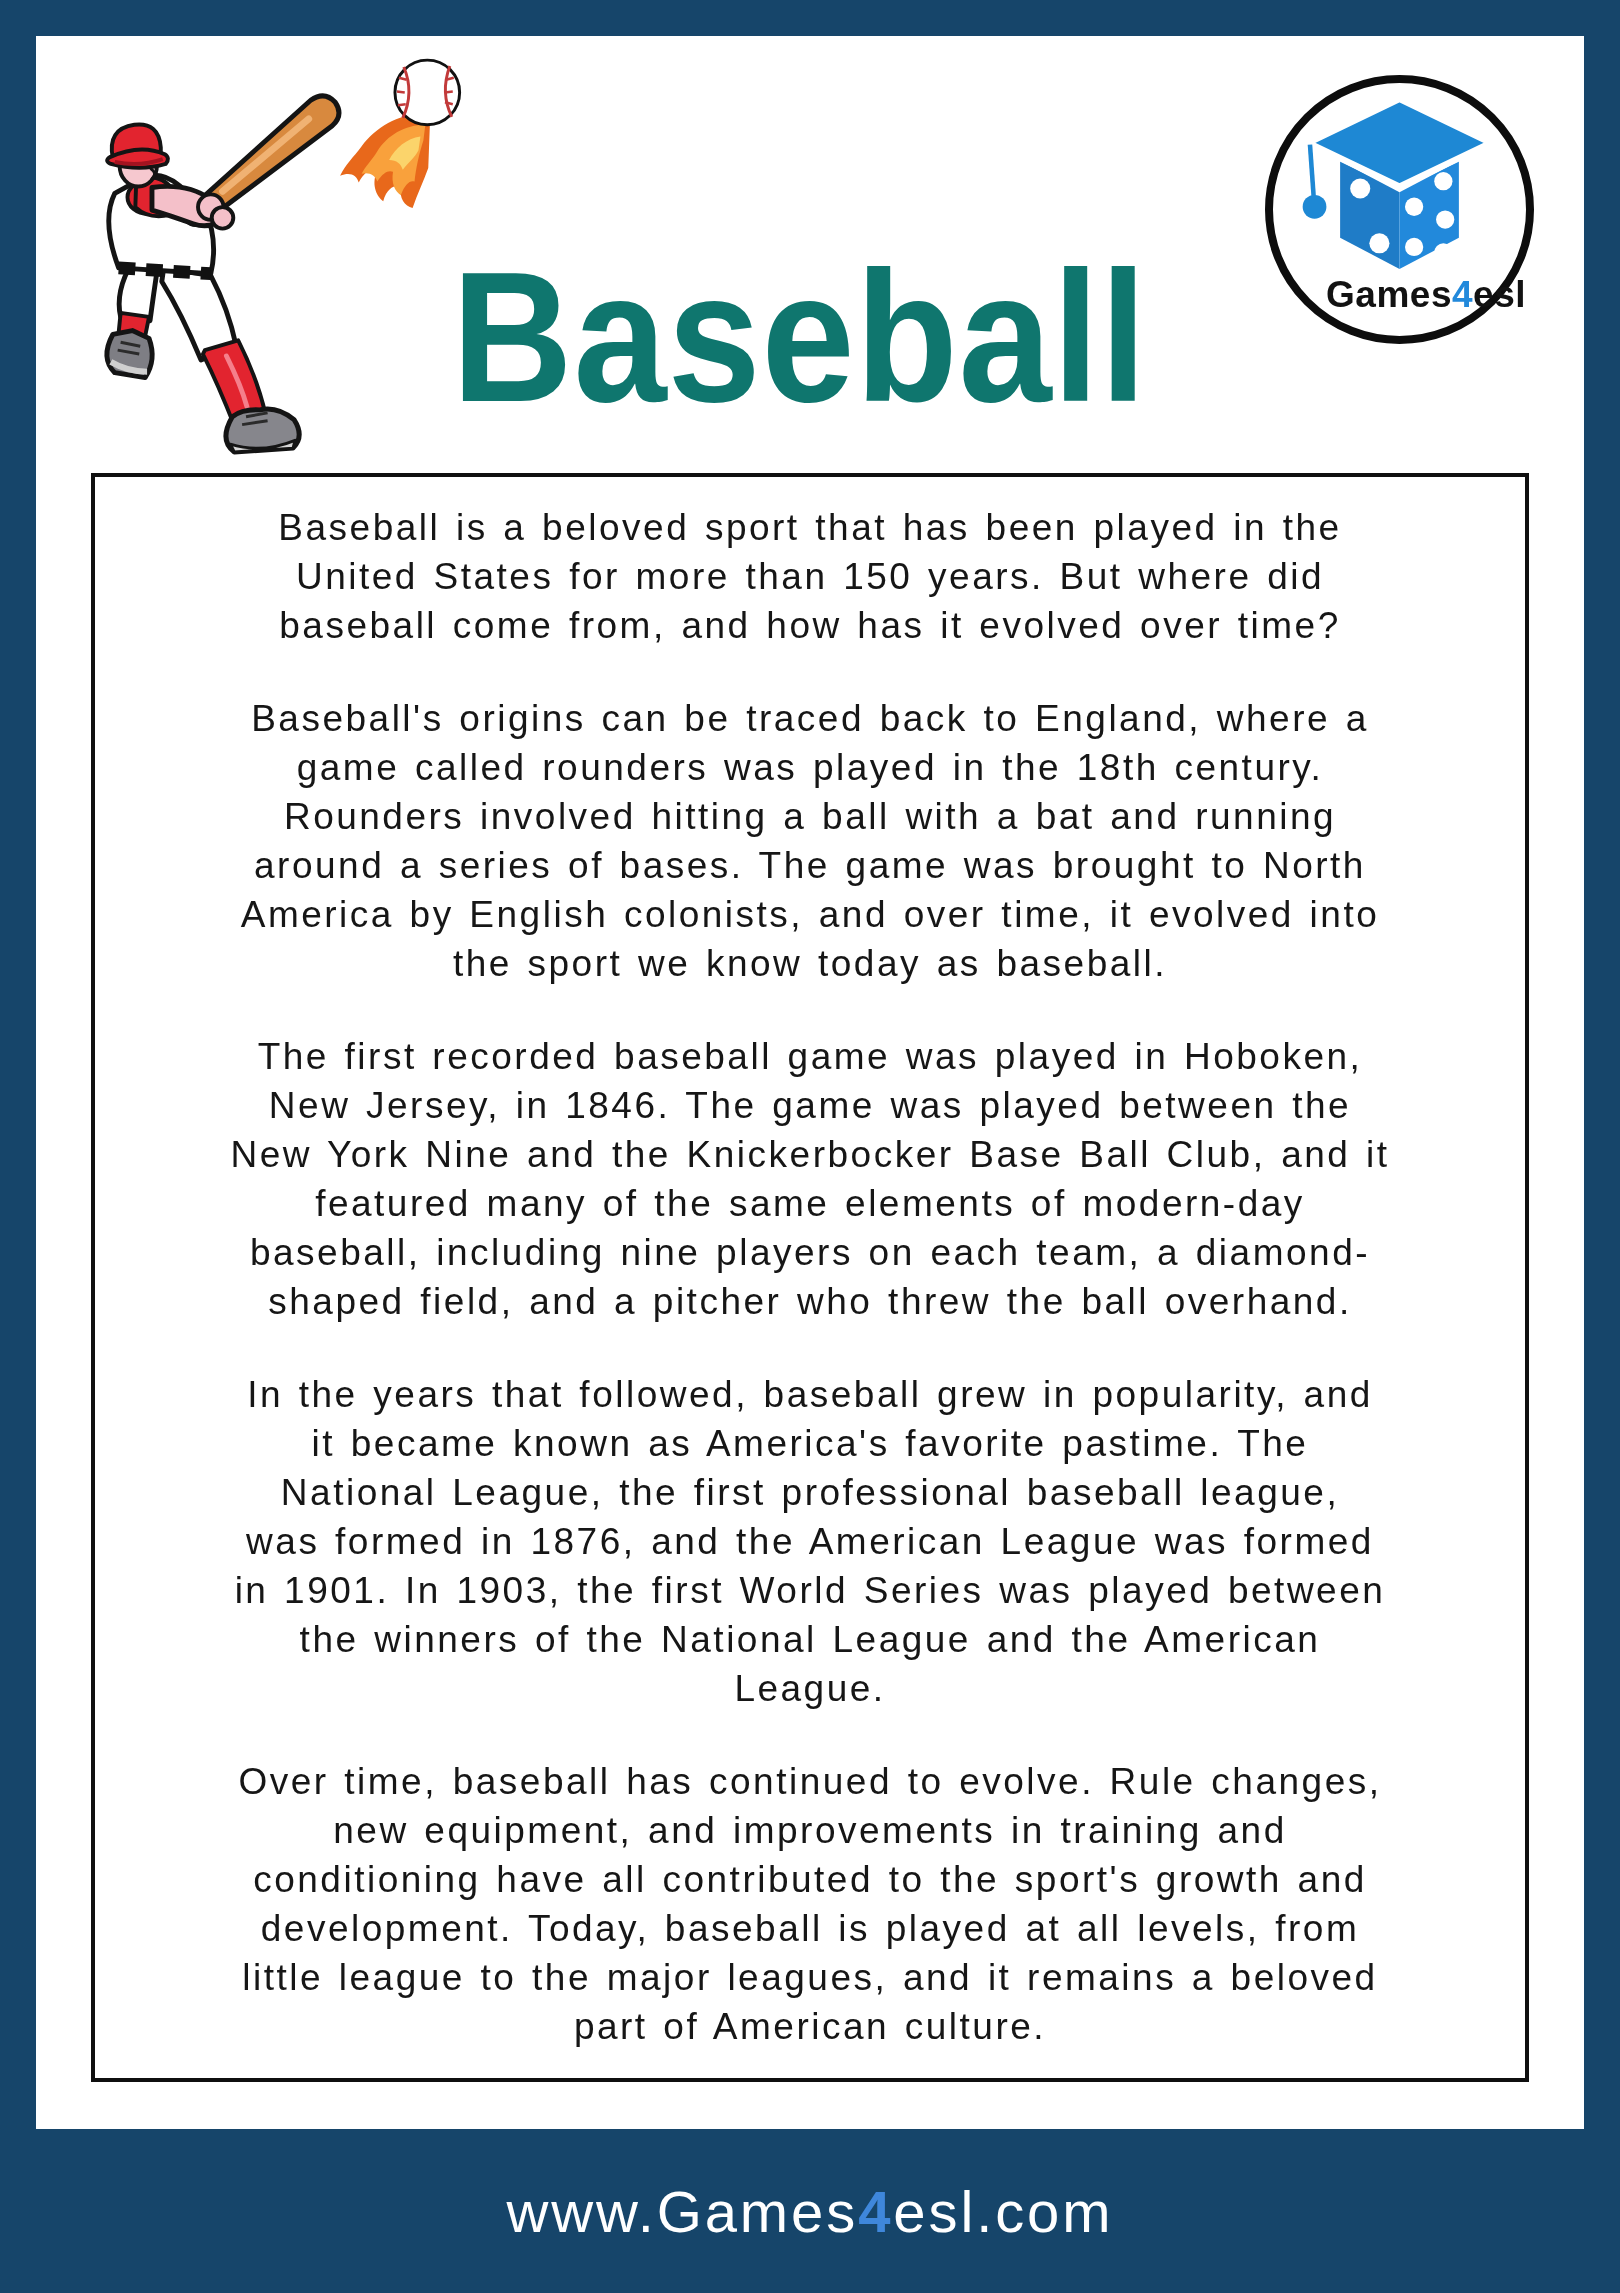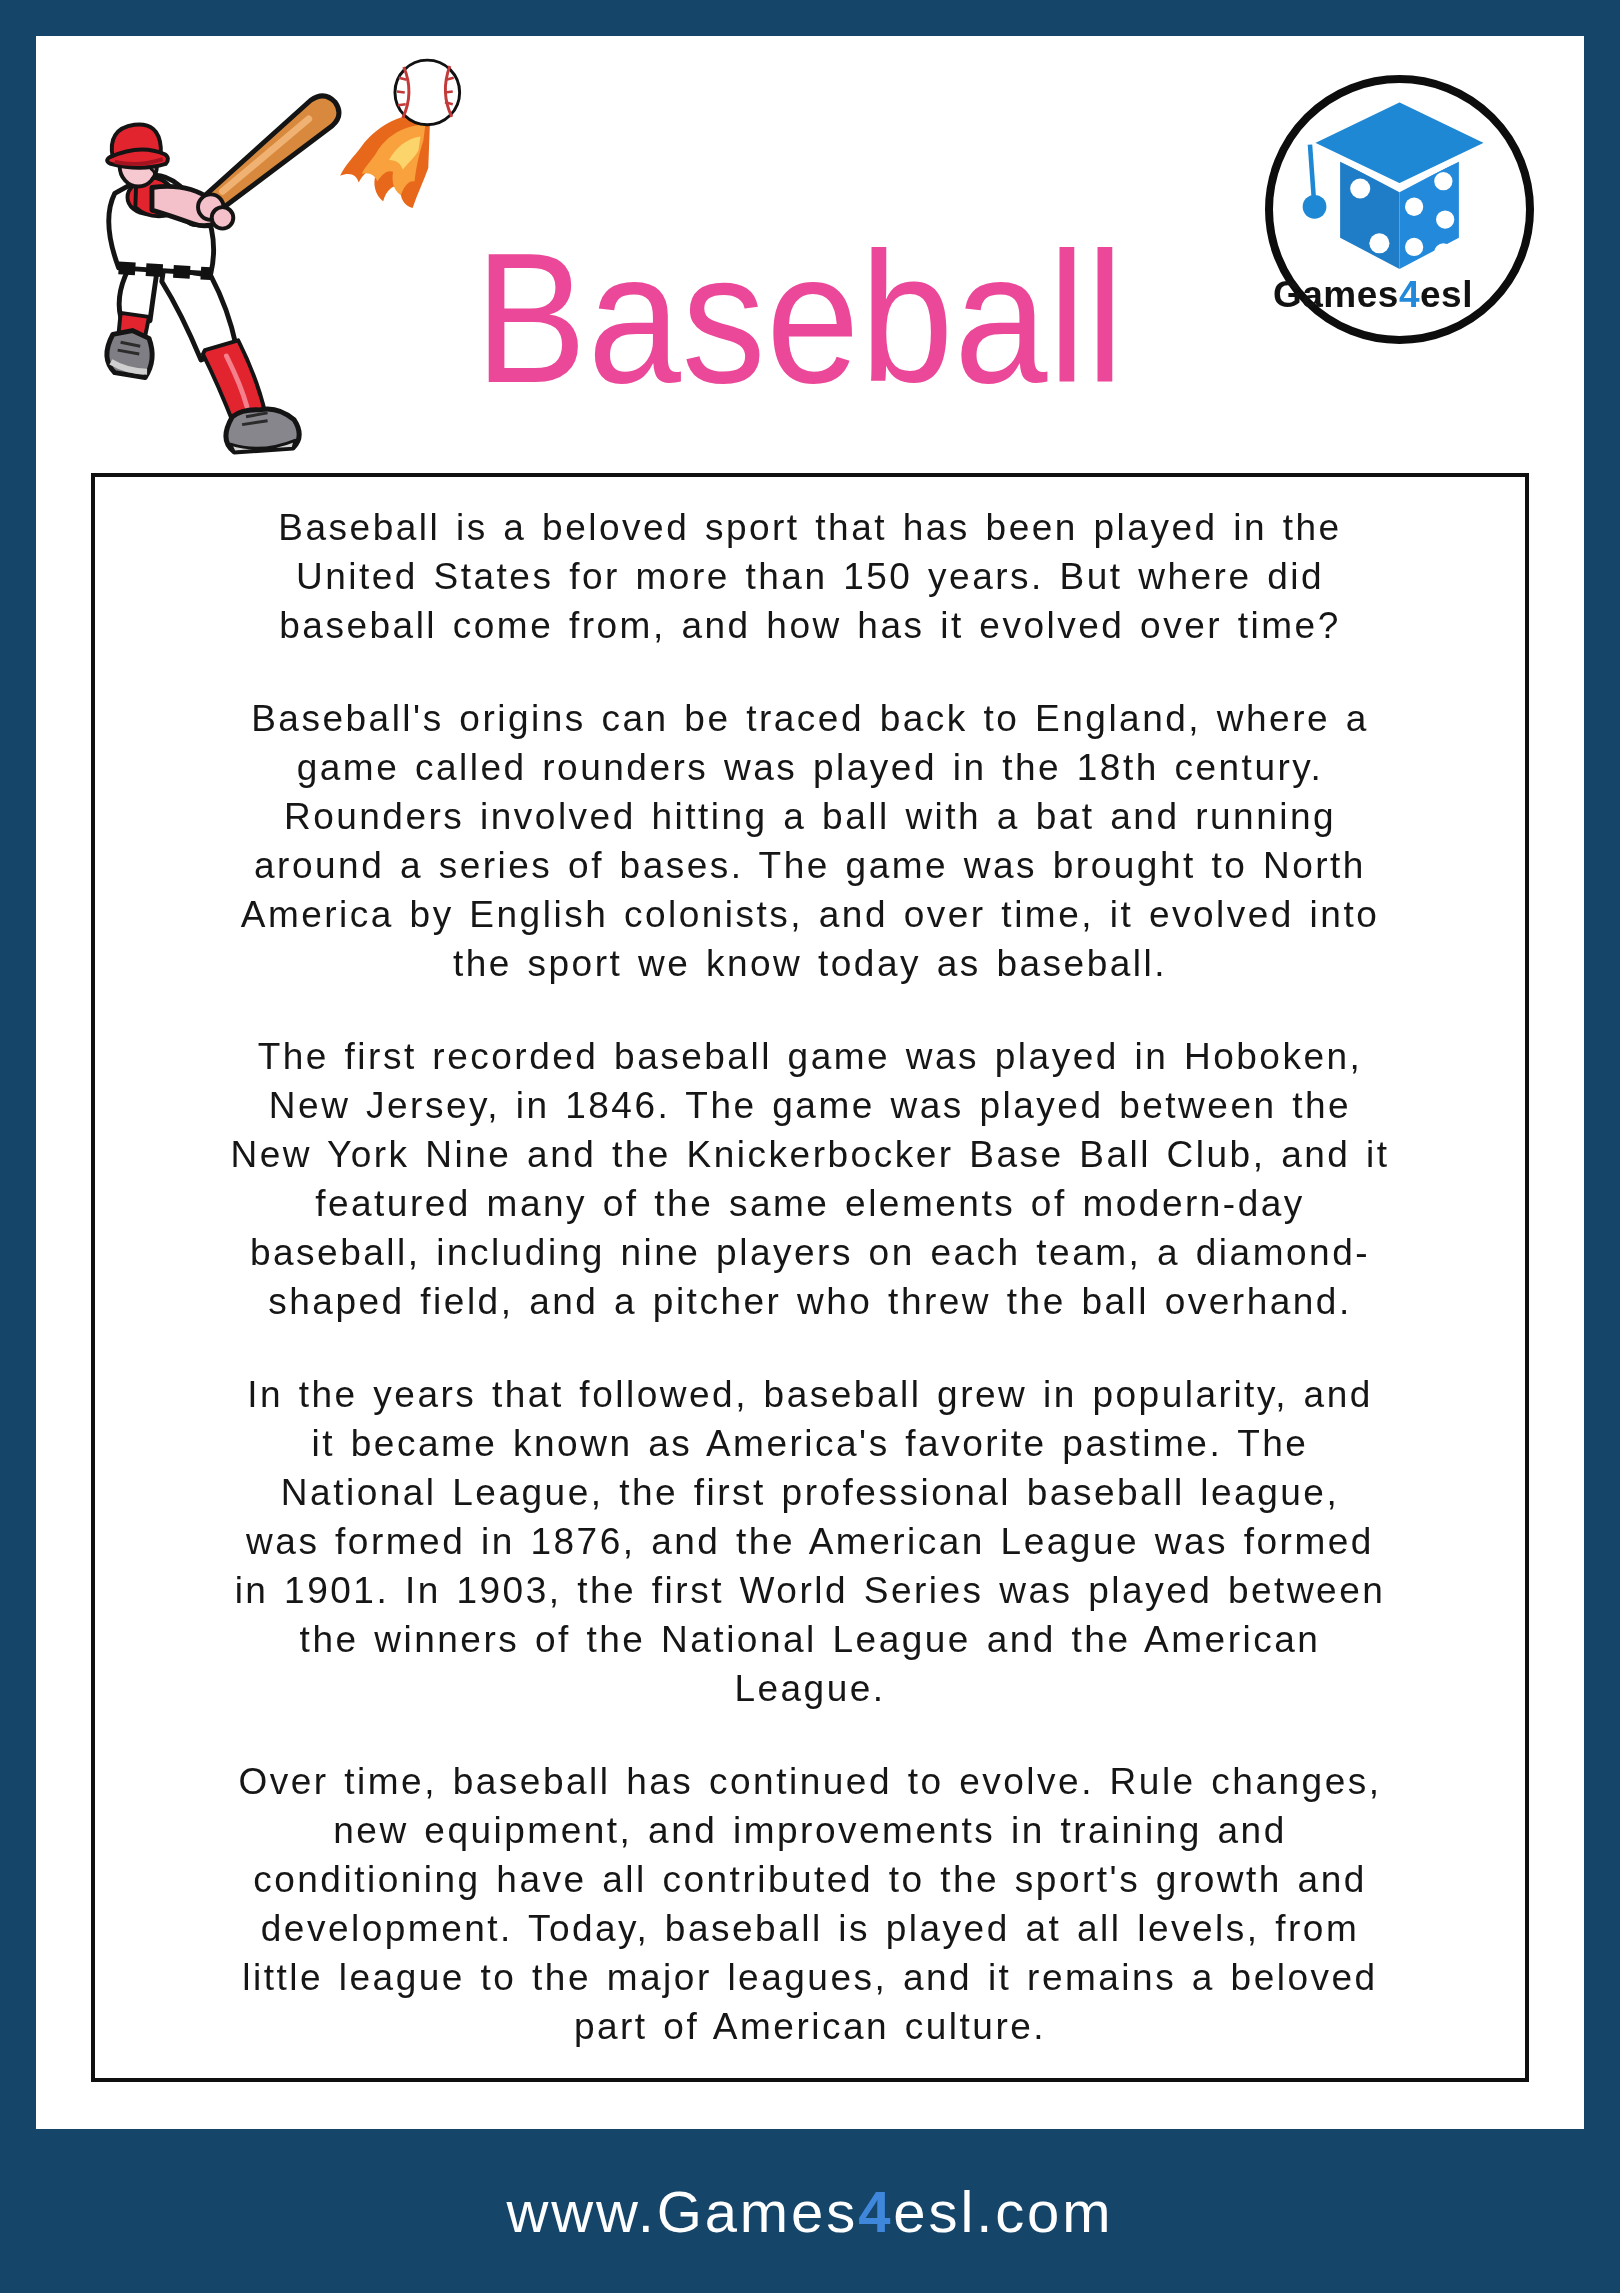--- a/index.html
+++ b/index.html
@@ -19,38 +19,38 @@
     left:36px; top:36px;
     width:1548px; height:2093px;
     background:#ffffff;
   }
   
   .player-art {
     position:absolute; left:17.6px; top:19.6px;
     width:436px; height:456px;
   }
   .title {
-    position:absolute; left:274px; top:34px; width:980px;
+    position:absolute; left:274px; top:53px; width:980px;
     text-align:center;
-    font-size:186px; font-weight:400; color:#ec4899;
+    font-size:186px; font-weight:700; color:#0f766e;
     line-height:245px; letter-spacing:1px;
     white-space:nowrap;
   }
   .title span { display:inline-block; transform:scaleX(0.9); transform-origin:center; }
   .logo {
     position:absolute; left:1229px; top:39px;
     width:269px; height:269px;
     background:#fff;
     border:8.8px solid #0d0d0d; border-radius:50%;
     box-sizing:border-box;
   }
   .logo svg { position:absolute; left:25.5px; top:13.7px; }
   .logo-text {
     position:absolute; left:0; right:0; bottom:19.6px;
-    text-align:left;
+    text-align:right;
     font-size:37px; font-weight:700; color:#121212;
     letter-spacing:0.5px;
   }
   .logo-text .accent { color:#2289DB; }
   .instruction {
     position:absolute; left:284px; top:304px; width:1029px;
     text-align:center;
     font-size:34px; font-weight:700; font-style:italic;
     letter-spacing:3.4px; line-height:62px; color:#0c0c0c;
     white-space:pre-line;

